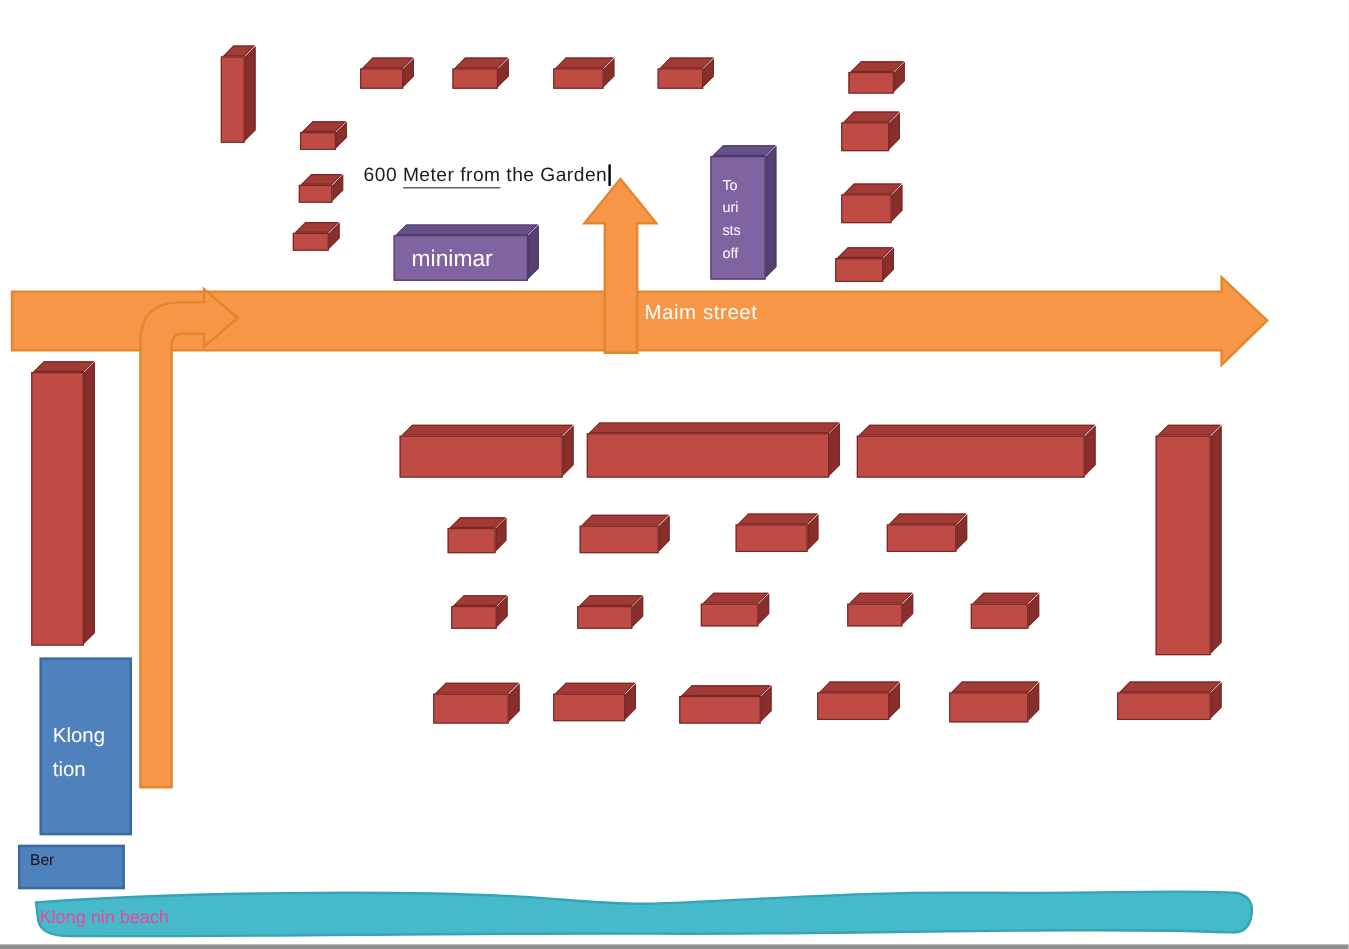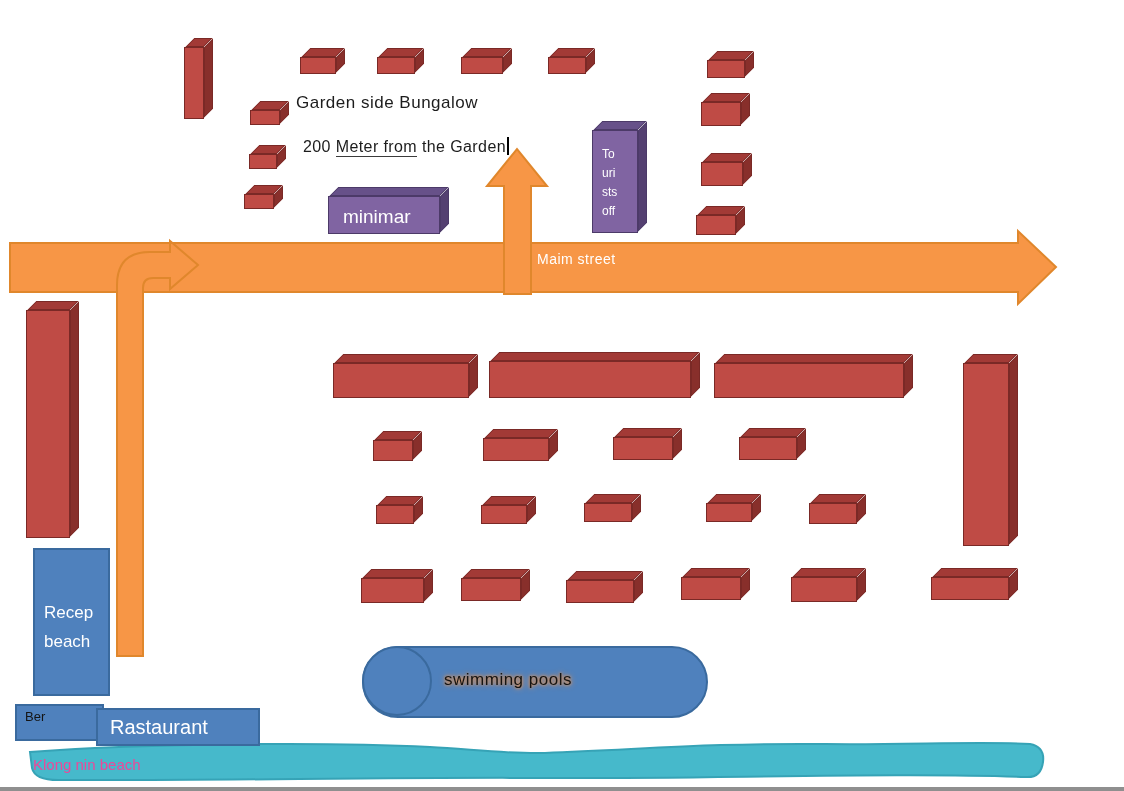--- a/index.html
+++ b/index.html
@@ -54,21 +54,21 @@
     position: absolute; left: 303px; top: 137px;
     font-size: 16px; color: #1c1c1c; letter-spacing: 0.4px;
   }
   .subtitle .u { border-bottom: 1.5px solid #3b3b3b; padding-bottom: 1px; margin-top: 48px; }
   .caret {
     display: inline-block; width: 1.5px; height: 18px;
     background: #000; vertical-align: text-bottom; margin-left: 1px;
   }
   .street-label {
     position: absolute; left: 537px; top: 251px;
-    font-size: 14px; color: #ffffff; letter-spacing: 0.5px; z-index: 3;
+    font-size: 17px; color: #ffffff; letter-spacing: 0.5px; z-index: 3;
   }
 
   
   .bluebox {
     position: absolute; box-sizing: border-box;
     background: var(--blue-fill); border: 2px solid var(--blue-border);
     color: #ffffff; z-index: 2;
   }
   .reception { left: 33px; top: 548px; width: 77px; height: 148px; }
   .reception .box-label { display: block; padding: 48px 6px 0 9px; font-size: 17px; line-height: 29px; }
@@ -168,40 +168,32 @@
     <span class="cube-label">To
 uri
 sts
 off</span>
   </div>
 
   <div class="cube purple minimart">
     <span class="cube-label">minimar</span>
   </div>
 
-  <div class="title">Garden side Bungalow</div>
 
-  <div class="subtitle"><span>200 </span><span class="u">Meter from</span><span> the Garden</span><span class="caret"></span></div>
+  <div class="subtitle"><span>600 </span><span class="u">Meter from</span><span> the Garden</span><span class="caret"></span></div>
 
   <div class="street-label">Maim street</div>
 
   <div class="bluebox reception">
-    <span class="box-label">Recep beach</span>
+    <span class="box-label">Klong tion</span>
   </div>
 
   <div class="bluebox bar">
     <span class="box-label">Ber</span>
   </div>
 
-  <div class="bluebox restaurant">
-    <span class="box-label">Rastaurant</span>
-  </div>
 
-  <div class="pool">
-    <div class="pool-circle"></div>
-    <span class="pool-label">swimming pools</span>
-  </div>
 
   <div class="beach-label">Klong nin beach</div>
 
   <div class="bottom-strip"></div>
 
 </div>
 
 </body></html>

